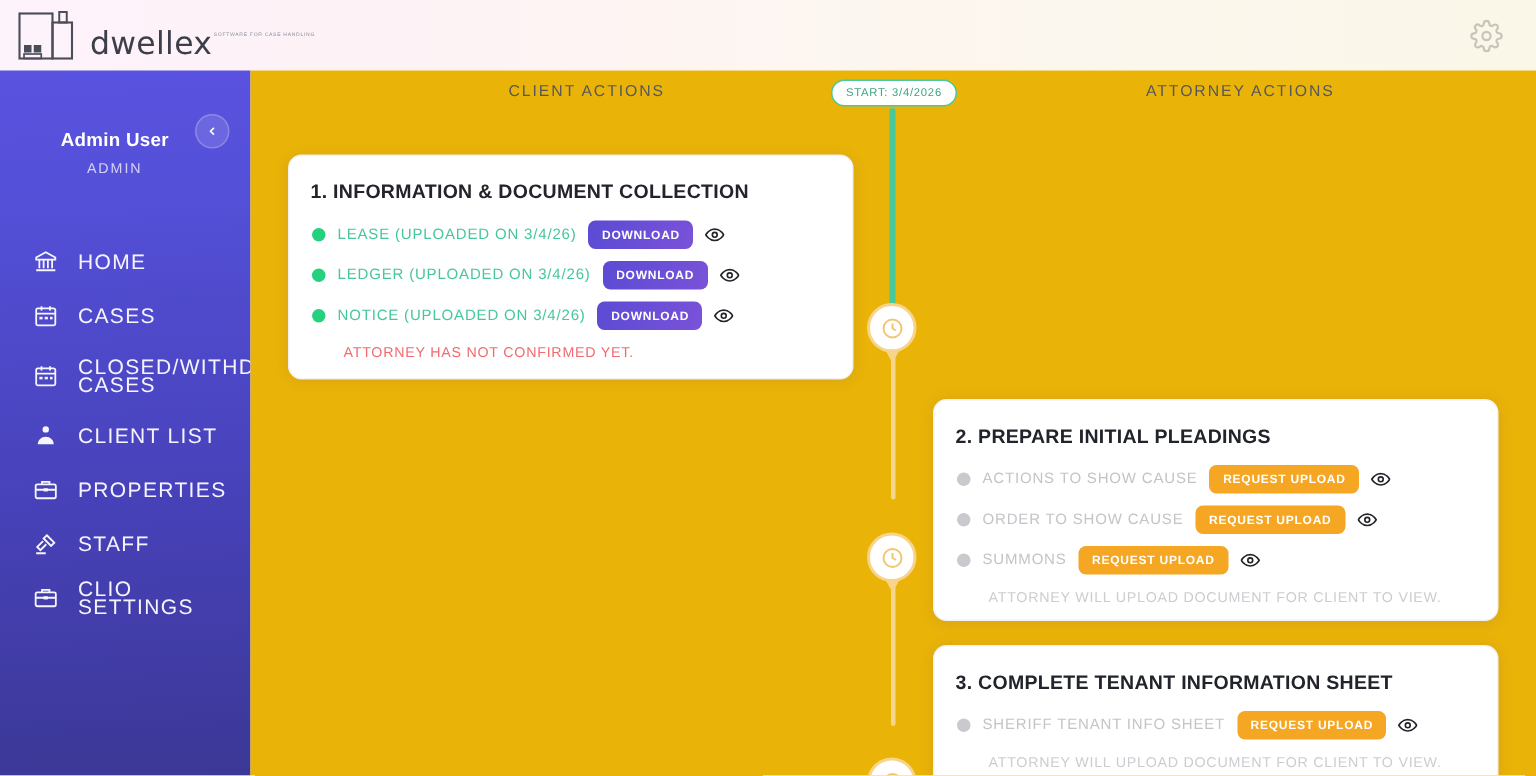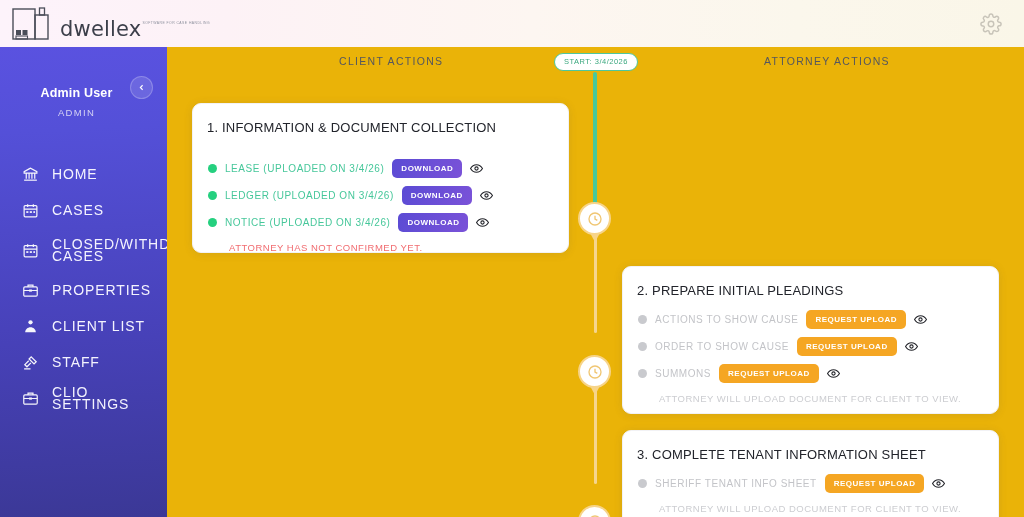--- a/index.html
+++ b/index.html
@@ -110,21 +110,21 @@
     border-top: 9px solid #f7d489;
   }
 
   
   .card {
     position: absolute; background: #ffffff;
     border-radius: 9px; box-shadow: 0 1px 9px rgba(80,80,110,.13);
     border: 1px solid #f2f2f5;
   }
   .card-title {
-    font-size: 13px; font-weight: normal; color: #22242b;
+    font-size: 13px; font-weight: bold; color: #22242b;
     letter-spacing: .2px; padding: 16px 0 0 14px;
   }
   .row {
     display: flex; align-items: center; gap: 8px;
     padding: 0 0 0 15px; height: 27px;
   }
   .dot { width: 9px; height: 9px; border-radius: 50%; flex: 0 0 9px; }
   .dot.done { background: #25d07f; }
   .dot.pending { background: #c9cace; }
   .row-label {
@@ -212,34 +212,34 @@
           <rect x="3" y="5" width="18" height="16" rx="1.5"></rect>
             <path d="M3 10h18M8 3v4M16 3v4"></path>
           <rect x="6" y="13" width="3" height="2.4" fill="#ffffff" stroke="none"></rect>
           <rect x="11" y="13" width="3" height="2.4" fill="#ffffff" stroke="none"></rect>
           <rect x="16" y="13" width="2.4" height="2.4" fill="#ffffff" stroke="none"></rect>
         </svg>
         <span class="nav-label">CLOSED/WITHDRAWN CASES</span>
       </div>
 
       <div class="nav-item">
+        <svg class="nav-icon" viewBox="0 0 24 24" fill="#ffffff">
+          <circle cx="12" cy="6" r="3"></circle>
+          <path d="M4.5 20c0-4 3.4-7 7.5-7s7.5 3 7.5 7z"></path>
+        </svg>
+        <span class="nav-label">CLIENT LIST</span>
+      </div>
+
+      <div class="nav-item">
         <svg class="nav-icon" viewBox="0 0 24 24" fill="none" stroke="#ffffff" stroke-width="1.7">
           <rect x="2.5" y="7" width="19" height="13" rx="1.6"></rect>
             <path d="M8.5 7V4.5h7V7M2.5 12h19"></path>
           <rect x="10" y="10.6" width="4" height="3" fill="#ffffff" stroke="none"></rect>
         </svg>
         <span class="nav-label">PROPERTIES</span>
-      </div>
-
-      <div class="nav-item">
-        <svg class="nav-icon" viewBox="0 0 24 24" fill="#ffffff">
-          <circle cx="12" cy="6" r="3"></circle>
-          <path d="M4.5 20c0-4 3.4-7 7.5-7s7.5 3 7.5 7z"></path>
-        </svg>
-        <span class="nav-label">CLIENT LIST</span>
       </div>
 
 
       <div class="nav-item">
         <svg class="nav-icon" viewBox="0 0 24 24" fill="none" stroke="#ffffff" stroke-width="1.8">
           <path d="M13 4l7 7-3 3-7-7z"></path>
             <path d="M9.5 9.5L4 15l3 3 5.5-5.5"></path>
             <path d="M3 21h9"></path>
         </svg>
         <span class="nav-label">STAFF</span>
@@ -282,21 +282,21 @@
     </div>
     <div class="tl-node" style="top:458px;">
       <svg width="16" height="16" viewBox="0 0 24 24" fill="none" stroke="#f0c672" stroke-width="2">
         <circle cx="12" cy="12" r="9"></circle>
           <polyline points="12 7 12 12 15.5 14"></polyline>
       </svg>
     </div>
 
     <div class="card" style="left:25px;top:56px;width:377px;height:150px;">
       <div class="card-title">1. INFORMATION &amp; DOCUMENT COLLECTION</div>
-      <div style="margin-top:20px;">
+      <div style="margin-top:8px;">
         <div class="row">
           <span class="dot done"></span>
           <span class="row-label done">LEASE (UPLOADED ON 3/4/26)</span>
           <span class="pill download">DOWNLOAD</span>
           <svg class="eye" viewBox="0 0 24 18" fill="none" stroke="#23242a" stroke-width="2">
             <path d="M1 9s4-7 11-7 11 7 11 7-4 7-11 7S1 9 1 9z"></path>
               <circle cx="12" cy="9" r="3"></circle>
           </svg>
         </div>
         <div class="row">

